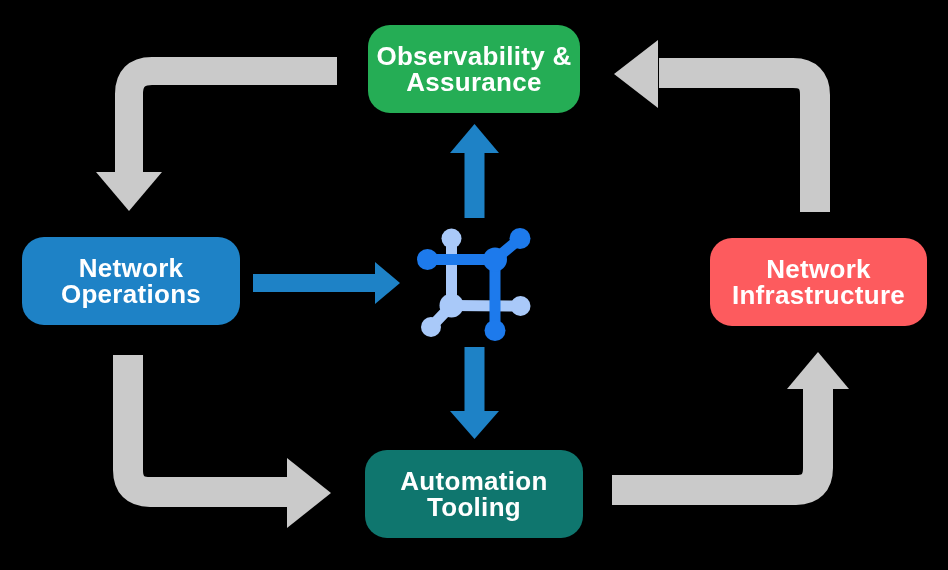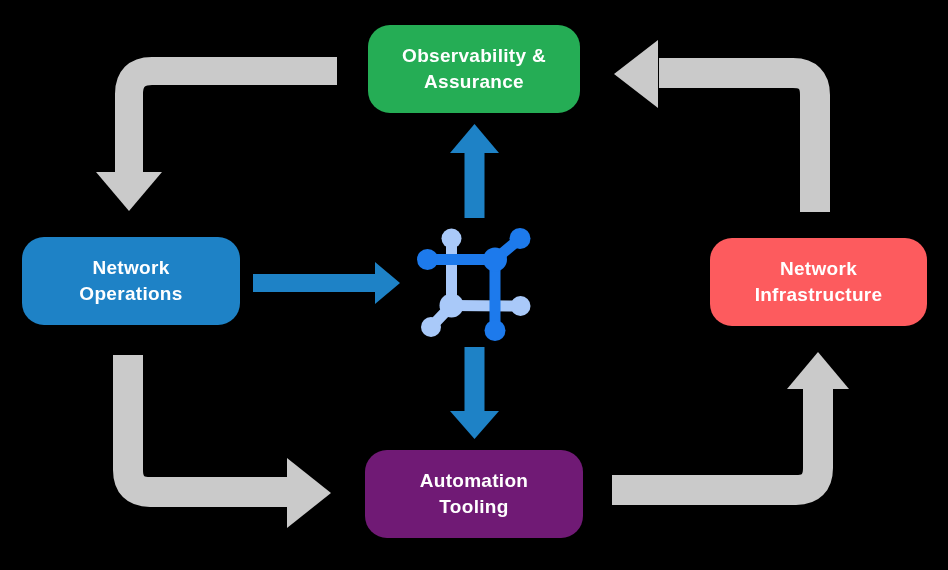--- a/index.html
+++ b/index.html
@@ -26,29 +26,29 @@
     position: absolute;
     display: flex;
     align-items: center;
     justify-content: center;
     border-radius: 22px;
     color: #ffffff;
   }
   .node-label {
     white-space: pre-line;
     text-align: center;
-    font-size: 19px;
+    font-size: 26px;
     font-weight: 700;
     letter-spacing: 0.3px;
     line-height: 26px;
   }
   .node-green  { left: 368px; top: 25px;  width: 212px; height: 88px; background: #25AD55; }
   .node-blue   { left: 22px;  top: 237px; width: 218px; height: 88px; background: #1E82C6; }
   .node-red    { left: 710px; top: 238px; width: 217px; height: 88px; background: #FD5B5E; }
-  .node-yellow { left: 365px; top: 450px; width: 218px; height: 88px; background: #701a75; }
+  .node-yellow { left: 365px; top: 450px; width: 218px; height: 88px; background: #0f766e; }
 
   .gray-line { fill: none; stroke: #CACACA; stroke-width: 30; }
   .gray-line-thin { fill: none; stroke: #CACACA; stroke-width: 28; }
   .gray-fill { fill: #CACACA; }
   .blue-line { fill: none; stroke: #1E82C6; stroke-width: 20; }
   .blue-line-thin { fill: none; stroke: #1E82C6; stroke-width: 18; }
   .blue-fill { fill: #1E82C6; }
   .icon-dark  { stroke: #1D7AEC; stroke-width: 11; fill: none; stroke-linecap: round; stroke-linejoin: round; }
   .icon-light { stroke: #A9C9F9; stroke-width: 11; fill: none; stroke-linecap: round; stroke-linejoin: round; }
   .dot-dark  { fill: #1D7AEC; }

